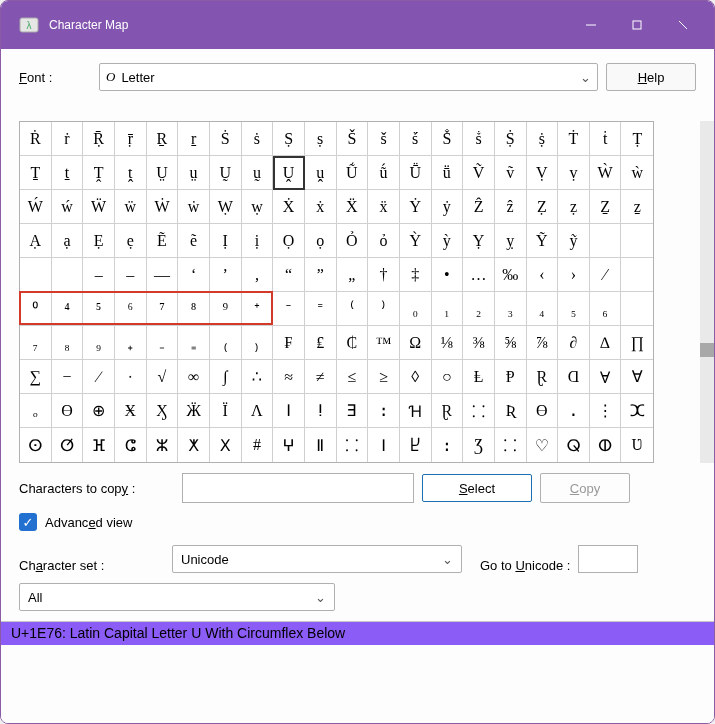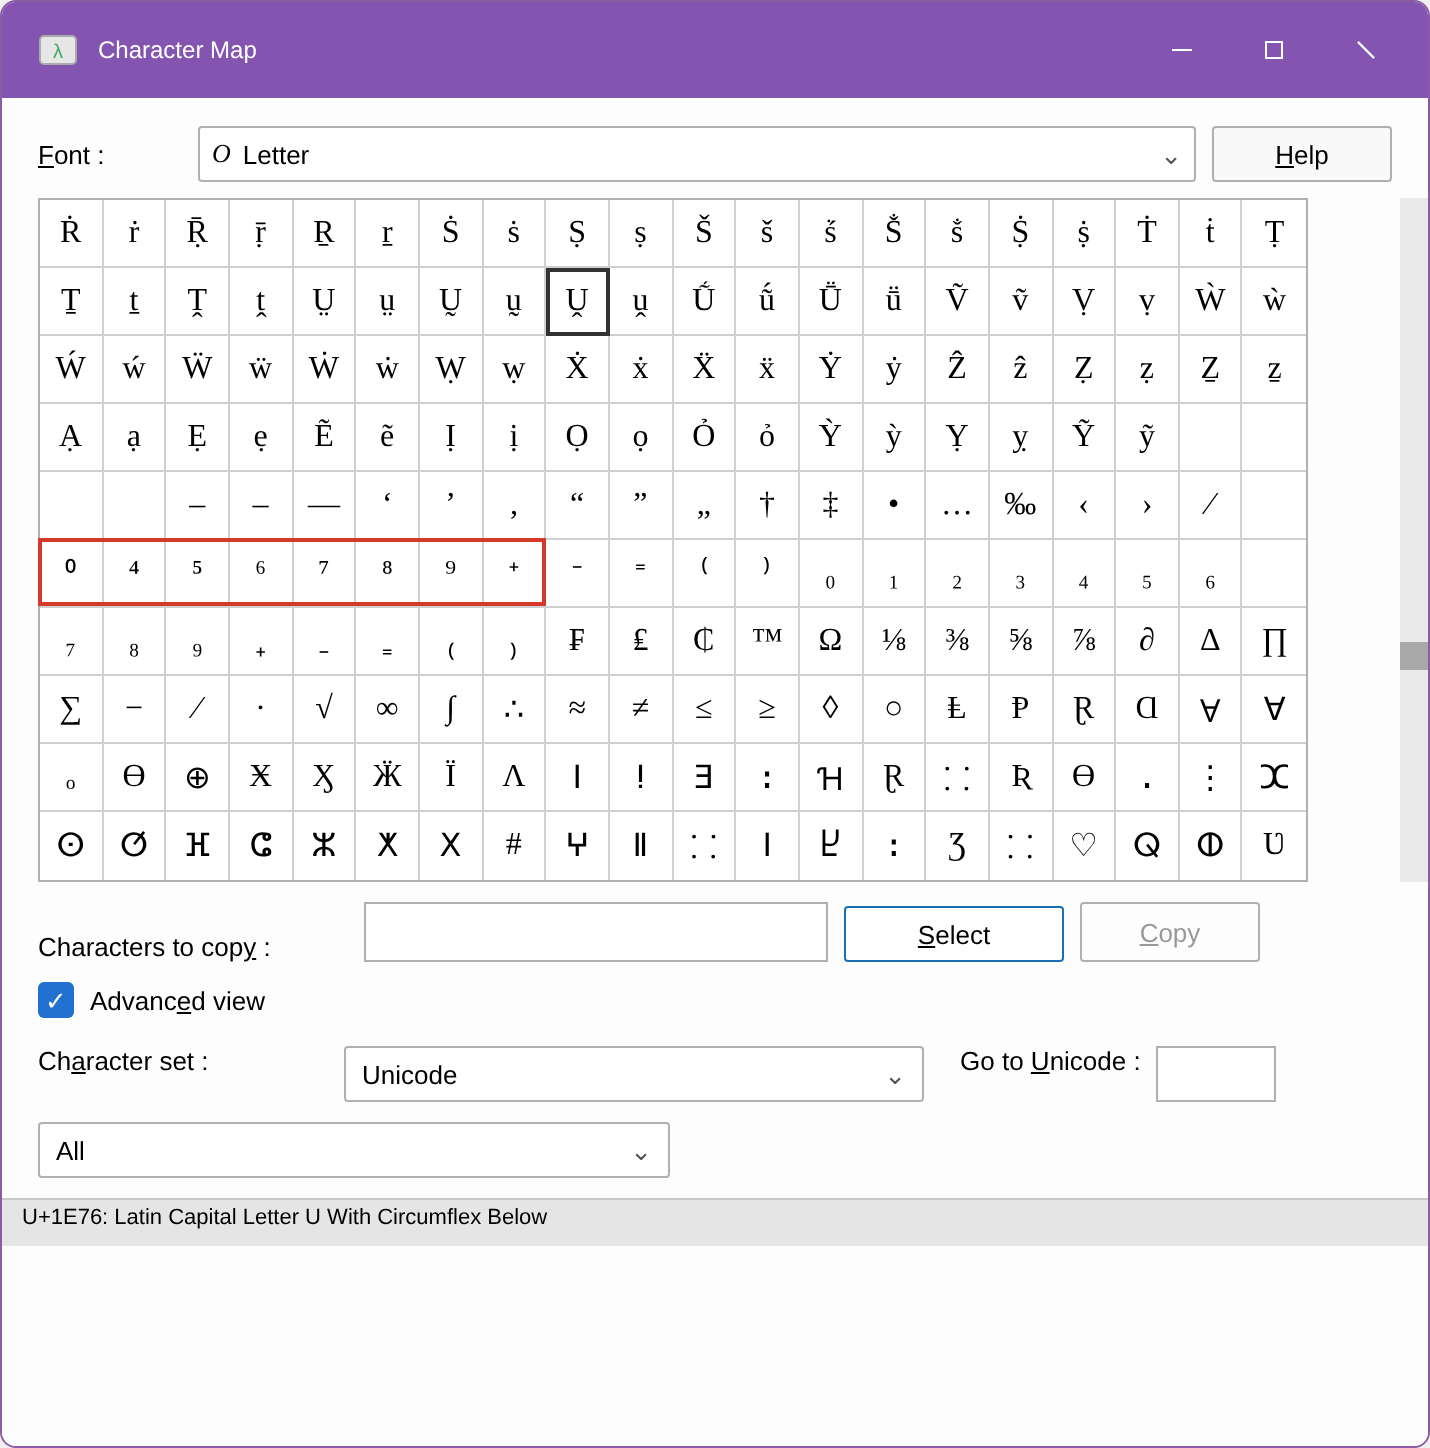--- a/index.html
+++ b/index.html
@@ -4,53 +4,53 @@
 <style>
 *{box-sizing:border-box;margin:0;padding:0}
 body{font-family:'Segoe UI',Tahoma,sans-serif;font-size:13px;background:#f0f0f0;width:715px;height:724px;overflow:hidden}
 .window{width:715px;height:724px;background:#fdfdfd;border:1px solid #8b5ba6;border-radius:8px;overflow:hidden;display:flex;flex-direction:column}
 .titlebar{height:48px;background:#8355b0;display:flex;align-items:center;padding:0 8px;color:#fff}
 .app-icon{width:20px;height:20px;margin:0 10px;display:inline-flex;align-items:center;justify-content:center}
 .title{font-size:12px;flex:1;font-weight:400}
 .winbtn{width:46px;height:32px;display:flex;align-items:center;justify-content:center;color:#fff;cursor:pointer}
 .winbtn svg{width:12px;height:12px}
 .body{flex:1;padding:14px 18px 0 18px;display:flex;flex-direction:column;background:#fdfdfd}
-.row{display:flex;align-items:center;margin-bottom:2px;gap:8px}
+.row{display:flex;align-items:center;margin-bottom:24px;gap:8px}
 .label{min-width:72px}
 .label u{text-decoration:underline}
 .font-select{flex:1;height:28px;border:1px solid #b0b0b0;background:#fff;padding:2px 6px;display:flex;align-items:center;gap:6px;font-style:italic;border-radius:2px;position:relative}
 .font-select .chev{margin-left:auto;font-style:normal;color:#555}
 .helpbtn{width:90px;height:28px;border:1px solid #b0b0b0;background:#f9f9f9;display:flex;align-items:center;justify-content:center;cursor:pointer;border-radius:2px}
 .grid-wrap{position:relative;margin-top:6px;margin-bottom:10px}
 .grid{width:635px;border:1px solid #b0b0b0;background:#fff}
 .grow{display:flex}
 .cell{width:31.7px;height:34px;border-right:1px solid #d0d0d0;border-bottom:1px solid #d0d0d0;display:flex;align-items:center;justify-content:center;font-size:16px;cursor:pointer;font-family:'Segoe UI','Ebrima',serif}
 .cell:last-child{border-right:none}
 .grow:last-child .cell{border-bottom:none}
 .cell.selected{outline:2px solid #333;outline-offset:-2px;background:#fff}
 .hlbox{position:absolute;border:2px solid #d43a2a;pointer-events:none}
 .scrollbar{position:absolute;right:-18px;top:0;width:14px;height:100%;background:#e9e9e9}
 .thumb{position:absolute;width:14px;height:14px;background:#a8a8a8;top:222px}
-.copy-row{display:flex;align-items:flex-end;gap:8px;margin-bottom:10px}
+.copy-row{display:flex;align-items:center;gap:8px;margin-bottom:10px}
 .copy-label{width:155px}
 .copy-input{width:232px;height:30px;border:1px solid #b0b0b0;padding:2px 6px;background:#fff}
 .btn{height:30px;border:1px solid #b0b0b0;background:#fdfdfd;display:flex;align-items:center;justify-content:center;cursor:pointer;border-radius:2px}
 .btn.select{width:110px;border:1.5px solid #1a6fb5}
 .btn.copy{width:90px;color:#999}
 .adv-row{display:flex;align-items:center;gap:8px;margin-bottom:14px}
 .checkbox{width:18px;height:18px;background:#2271d1;border-radius:3px;display:flex;align-items:center;justify-content:center;color:#fff;font-size:13px}
-.set-row{display:flex;align-items:flex-start;gap:8px;margin-bottom:10px}
+.set-row{display:flex;align-items:flex-end;gap:8px;margin-bottom:10px}
 .setlabel{width:145px}
 .select{height:28px;border:1px solid #b0b0b0;background:#fff;padding:2px 8px;display:flex;align-items:center;border-radius:2px;position:relative}
 .select .chev{margin-left:auto;color:#555}
 .charset{width:290px}
 .groupby{width:316px}
 .goto-label{margin-left:10px}
 .goto-input{width:60px;height:28px;border:1px solid #b0b0b0;background:#fff}
-.status{height:24px;border-top:1px solid #c8c8c8;padding:3px 10px;font-size:11px;background:#e5e5e5;margin:0 -18px}
+.status{height:24px;border-top:1px solid #c8c8c8;padding:3px 10px;font-size:14px;background:#8b5cf6;margin:0 -18px}
 </style>
 </head>
 <body>
 
 <div class="window">
  <div class="titlebar">
   <span class="app-icon">
    <svg viewBox="0 0 20 20">
           <rect x="1" y="3" width="18" height="14" rx="2" fill="#e6e6e6" stroke="#aaa"></rect>
           <text x="10" y="14" font-size="10" text-anchor="middle" fill="#4a6">λ</text>

